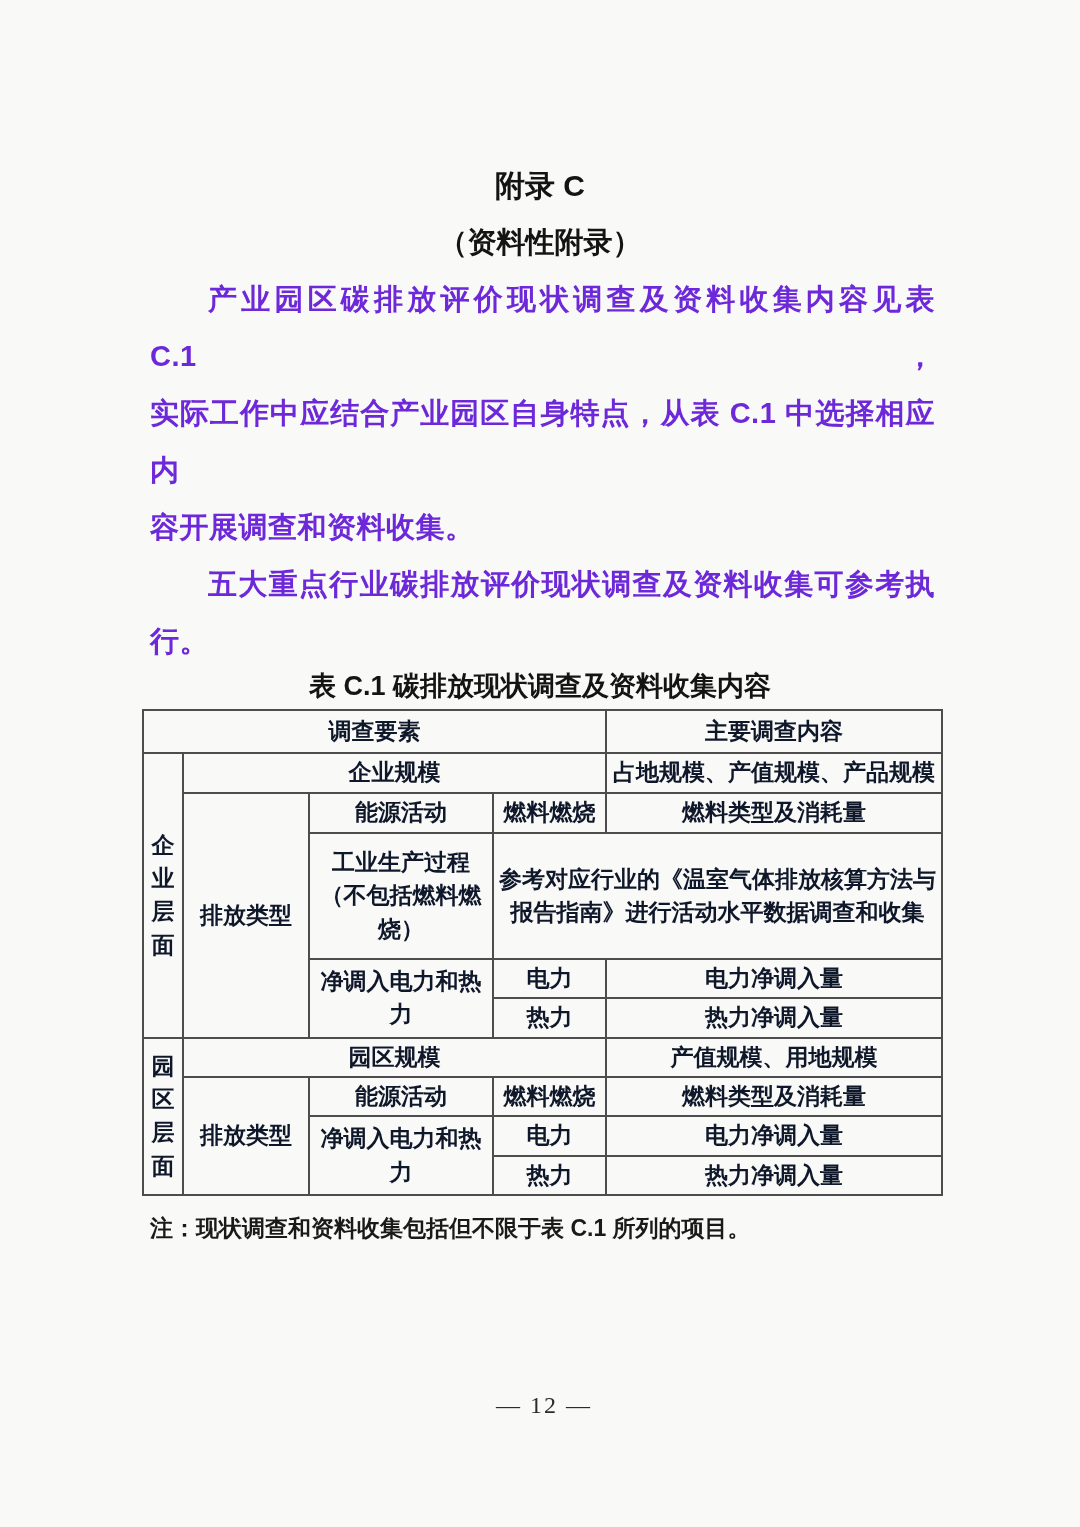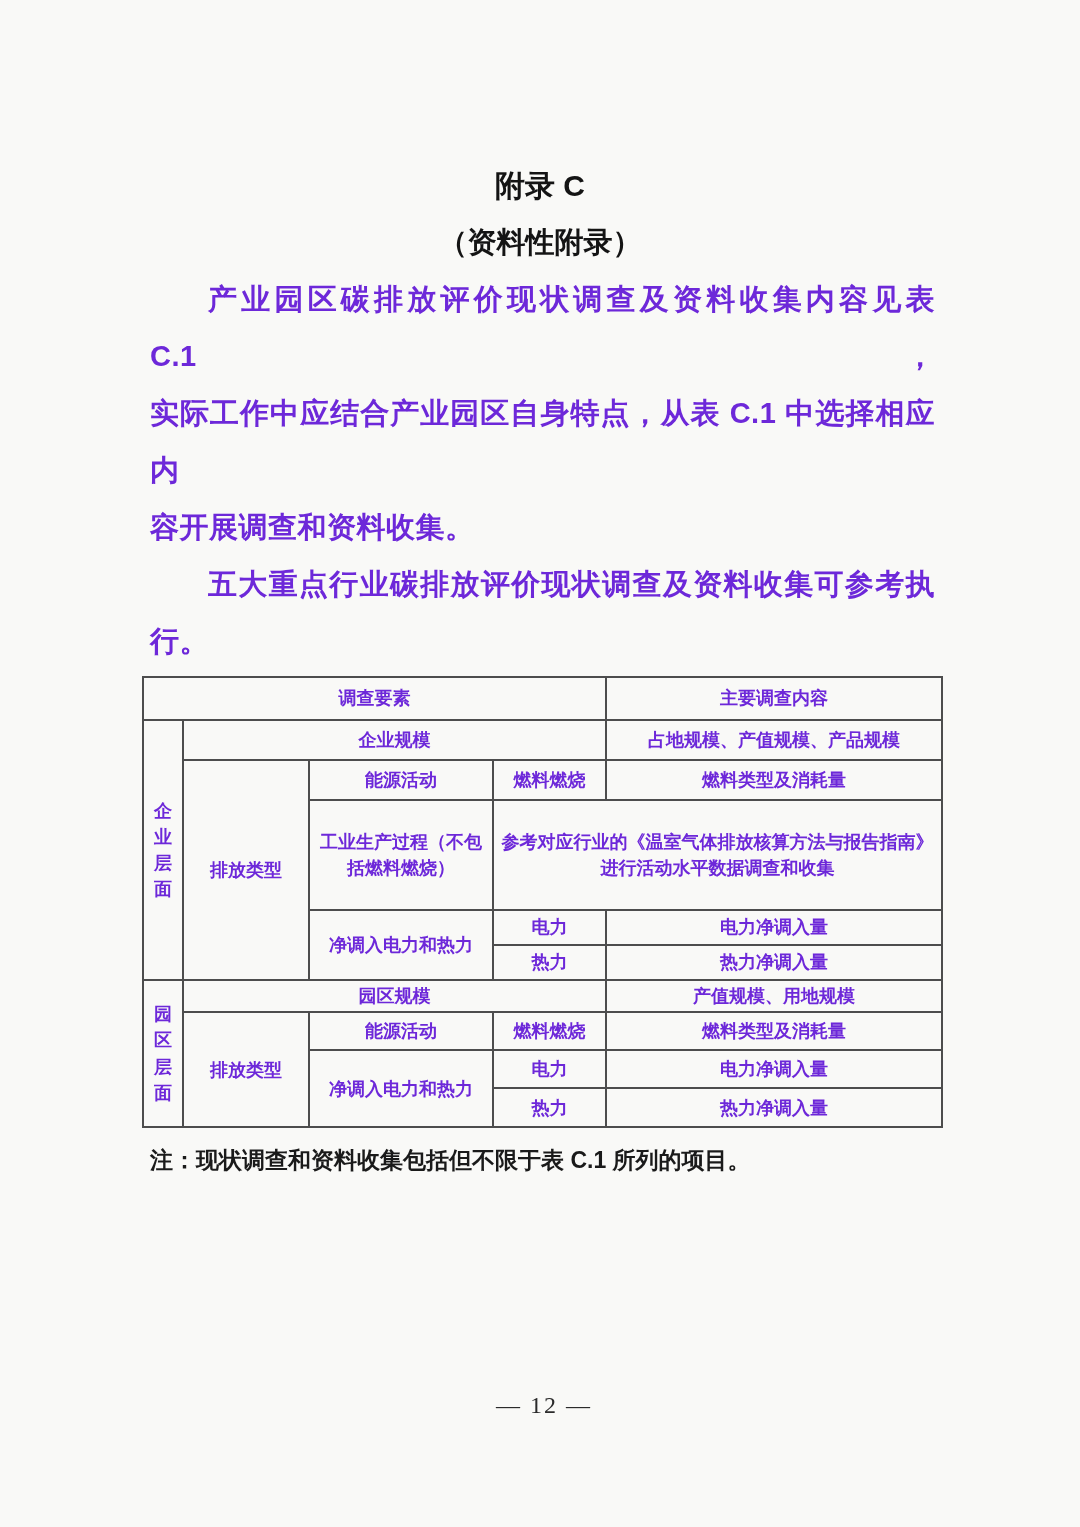--- a/index.html
+++ b/index.html
@@ -56,23 +56,23 @@
     border-collapse: collapse;
     table-layout: fixed;
     margin-left: 142px;
     margin-top: 6px;
     width: 799px;
   }
   table.survey td {
     border: 2px solid #4d4d4d;
     text-align: center;
     vertical-align: middle;
-    font-size: 18px;
+    font-size: 23px;
     font-weight: 600;
-    color: #6d28d9;
+    color: #0f172a;
     padding: 2px 5px;
     line-height: 1.45;
     overflow: hidden;
   }
   td.vert {
     word-break: break-all;
     padding: 0 6px;
   }
   td.v-ent { line-height: 57px; font-size: 24px; font-family: Liberation Serif, serif; }
   td.v-park { line-height: 36px; font-size: 24px; }
@@ -112,20 +112,21 @@
       <div class="p-line j indent">产业园区碳排放评价现状调查及资料收集内容见表 C.1，</div>
       <div class="p-line j">实际工作中应结合产业园区自身特点，从表 C.1 中选择相应内</div>
       <div class="p-line">容开展调查和资料收集。</div>
     </div>
     <div>
       <div class="p-line j indent">五大重点行业碳排放评价现状调查及资料收集可参考执</div>
       <div class="p-line">行。</div>
     </div>
   </div>
 
+  <div class="table-title">表 C.1 碳排放现状调查及资料收集内容</div>
 
   <table class="survey">
     <colgroup>
       <col style="width:40px">
       <col style="width:126px">
       <col style="width:184px">
       <col style="width:113px">
       <col style="width:336px">
     </colgroup>
     <tbody>
@@ -141,21 +142,21 @@
         <td>占地规模、产值规模、产品规模</td>
       </tr>
 
       <tr style="height:40px;">
         <td rowspan="4">排放类型</td>
         <td>能源活动</td>
         <td>燃料燃烧</td>
         <td>燃料类型及消耗量</td>
       </tr>
 
-      <tr style="height:110px;">
+      <tr style="height:126px;">
         <td>工业生产过程（不包括燃料燃烧）</td>
         <td colspan="2" class="ref-cell">参考对应行业的《温室气体排放核算方法与报告指南》进行活动水平数据调查和收集</td>
       </tr>
 
       <tr style="height:35px;">
         <td rowspan="2">净调入电力和热力</td>
         <td>电力</td>
         <td>电力净调入量</td>
       </tr>
 

